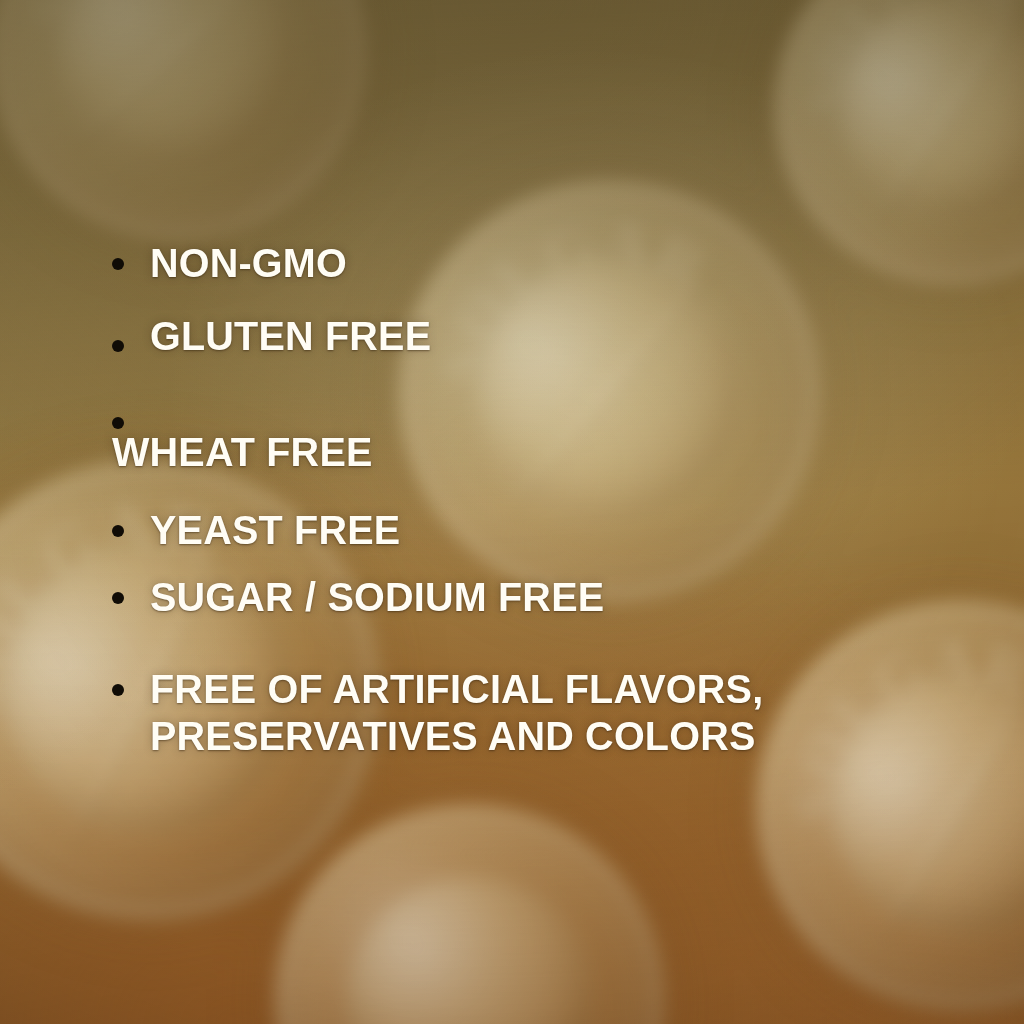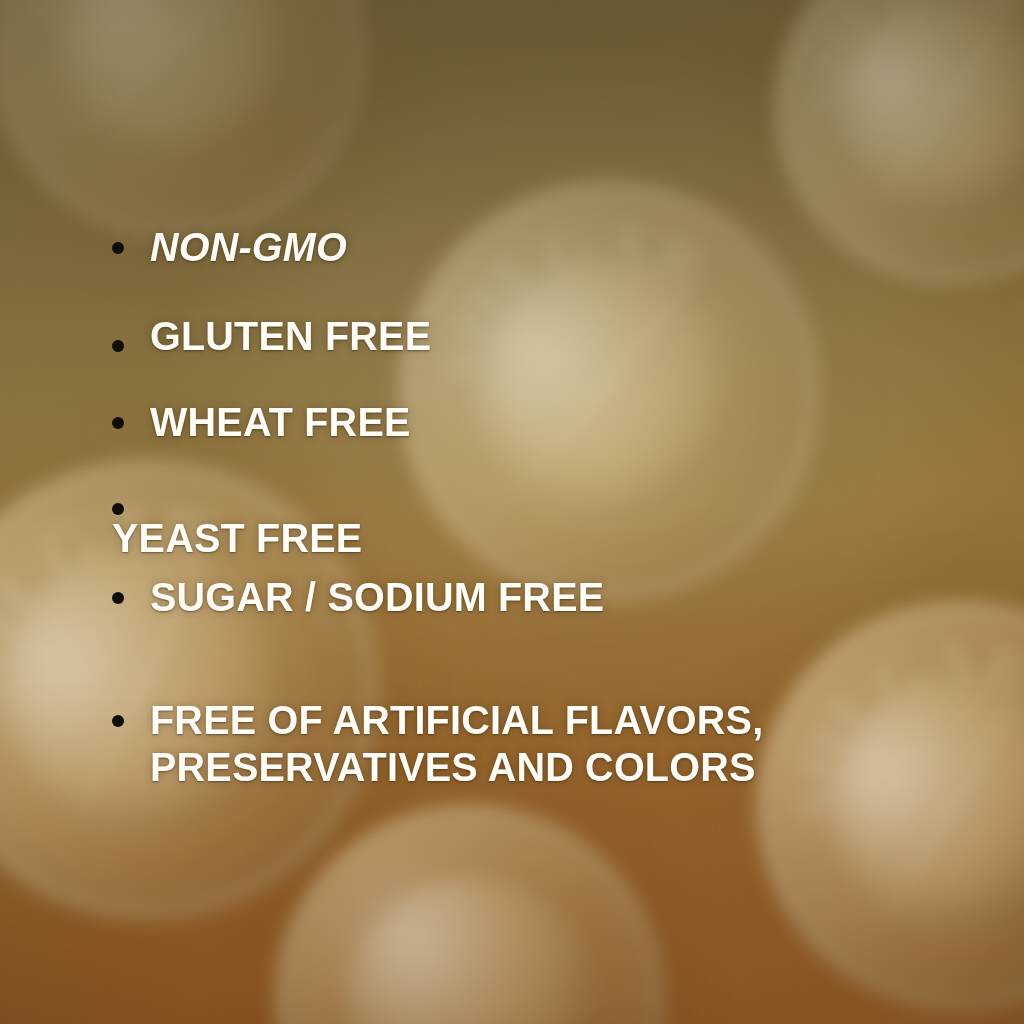--- a/index.html
+++ b/index.html
@@ -302,40 +302,40 @@
           <div class="ring2"></div>
           <div class="dome"></div>
         </div>
       </div>
     <div class="grade"></div>
     <div class="grade2"></div>
     <div class="soft-light"></div>
   </div>
 
   <ul class="claims" id="claims-list">
-      <li class="claim" style="top: 224px; font-style: italic;">
+      <li class="claim" style="top: 240px;">
         <span class="bullet"></span>
         <span class="claim-text">NON-GMO</span>
       </li>
       <li class="claim" style="top: 313px; align-items: center;">
         <span class="bullet"></span>
         <span class="claim-text">GLUTEN FREE</span>
       </li>
-      <li class="claim" style="top: 399px;">
+      <li class="claim" style="top: 399px; flex-direction: column;">
         <span class="bullet"></span>
         <span class="claim-text">WHEAT FREE</span>
       </li>
-      <li class="claim" style="top: 485px; flex-direction: column;">
+      <li class="claim" style="top: 507px;">
         <span class="bullet"></span>
         <span class="claim-text">YEAST FREE</span>
       </li>
       <li class="claim" style="top: 574px; justify-content: flex-end;">
         <span class="bullet"></span>
         <span class="claim-text">SUGAR / SODIUM FREE</span>
       </li>
-      <li class="claim" style="top: 697px;">
+      <li class="claim" style="top: 666px;">
         <span class="bullet"></span>
         <span class="claim-text">FREE OF ARTIFICIAL FLAVORS,
 PRESERVATIVES AND COLORS</span>
       </li>
     </ul>
 
 </div>
 
 </body></html>

